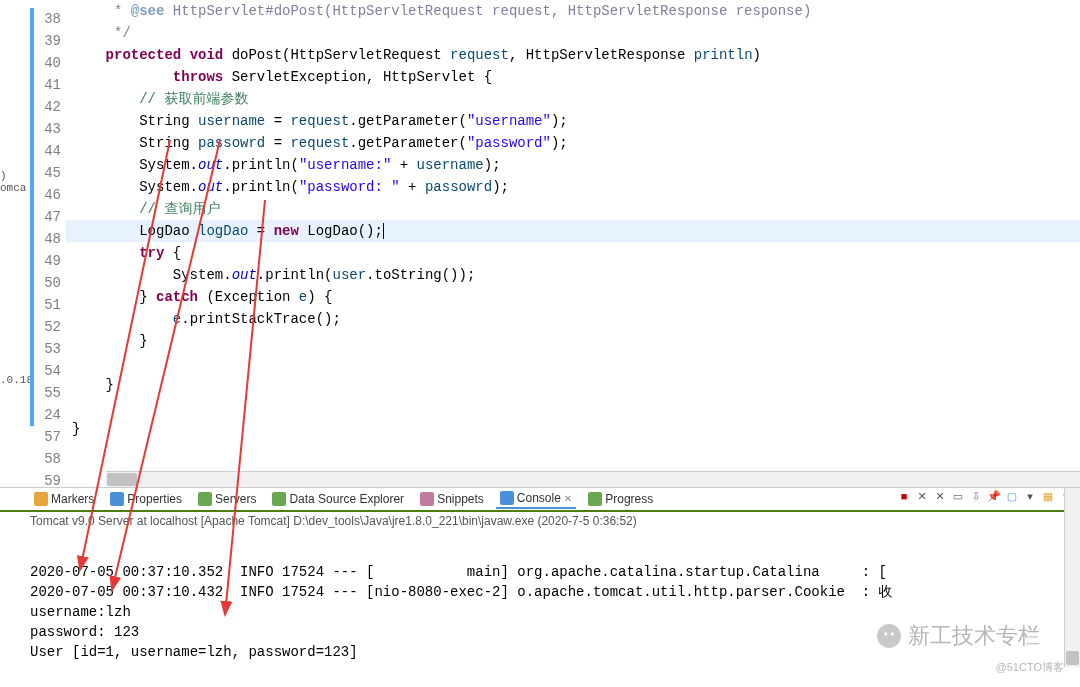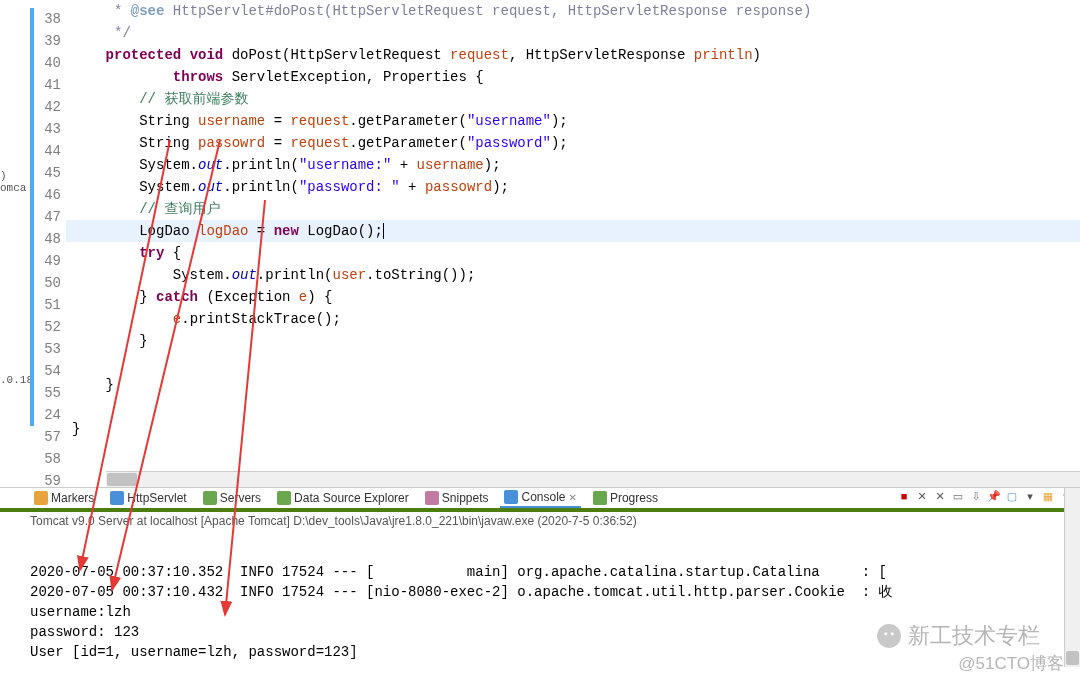--- a/index.html
+++ b/index.html
@@ -61,21 +61,21 @@
     padding-left: 6px;
   }
   .line.hi { background: #e8f2fe; }
   .kw { color: #7f0055; font-weight: bold; }
   .str { color: #2a00ff; }
   .cm { color: #3f7f5f; }
   .jdoc { color: #7f7f9f; }
   .jtag { color: #7f9fbf; font-weight: bold; }
   .field { color: #0000c0; font-style: italic; }
   .plain { color: #000; }
-  .param { color: #c2410c; }
+  .param { color: #0c4a6e; }
   .caret { border-right: 1px solid #000; }
   .hscroll {
     position: absolute;
     bottom: 0; left:40px; right:0;
     height: 16px;
     background: #f0f0f0;
     border-top: 1px solid #ccc;
   }
   .hscroll .thumb {
     position: absolute; left:1px; top:1px; bottom:1px; width:30px;
@@ -89,21 +89,21 @@
     background: #fff;
     border-top: 1px solid #ccc;
     display: flex;
     flex-direction: column;
   }
   .tabs {
     height: 24px;
     display: flex;
     align-items: center;
     gap: 8px;
-    border-bottom: 4px solid #4d7c0f;
+    border-bottom: 2px solid #4d7c0f;
     padding-left: 30px;
     font-family: "Segoe UI", Tahoma, sans-serif;
     font-size: 12px;
     color: #333;
     position: relative;
   }
   .tab {
     display: flex;
     align-items: center;
     gap: 3px;
@@ -156,21 +156,21 @@
     right: 40px; bottom: 36px;
     font-family: "Microsoft YaHei", sans-serif;
     font-size: 22px;
     color: rgba(120,120,120,0.55);
     display:flex; align-items:center; gap:6px;
   }
   .watermark2 {
     position: absolute;
     right: 16px; bottom: 12px;
     font-family: "Segoe UI", Tahoma, sans-serif;
-    font-size: 17px;
+    font-size: 11px;
     color: rgba(150,150,150,0.7);
   }
   svg.arrows {
     position: absolute;
     top:0; left:0;
     pointer-events: none;
   }
 </style>
 </head>
 <body>
@@ -202,21 +202,21 @@
       <div class="ln mod">55</div>
       <div class="ln mod">24</div>
       <div class="ln">57</div>
       <div class="ln">58</div>
       <div class="ln">59</div>
     </div>
   <div class="code" id="code">
     <div class="line"><span class="jdoc">     * </span><span class="jtag">@see</span><span class="jdoc"> HttpServlet#doPost(HttpServletRequest request, HttpServletResponse response)</span></div>
       <div class="line"><span class="jdoc">     */</span></div>
       <div class="line"><span class="plain">    </span><span class="kw">protected</span><span class="plain"> </span><span class="kw">void</span><span class="plain"> doPost(HttpServletRequest </span><span class="param">request</span><span class="plain">, HttpServletResponse </span><span class="param">println</span><span class="plain">)</span></div>
-      <div class="line"><span class="plain">            </span><span class="kw">throws</span><span class="plain"> ServletException, Properties {</span></div>
+      <div class="line"><span class="plain">            </span><span class="kw">throws</span><span class="plain"> ServletException, HttpServlet {</span></div>
       <div class="line"><span class="plain">        </span><span class="cm">// 获取前端参数</span></div>
       <div class="line"><span class="plain">        String </span><span class="param">username</span><span class="plain"> = </span><span class="param">request</span><span class="plain">.getParameter(</span><span class="str">"username"</span><span class="plain">);</span></div>
       <div class="line"><span class="plain">        String </span><span class="param">passowrd</span><span class="plain"> = </span><span class="param">request</span><span class="plain">.getParameter(</span><span class="str">"password"</span><span class="plain">);</span></div>
       <div class="line"><span class="plain">        System.</span><span class="field">out</span><span class="plain">.println(</span><span class="str">"username:"</span><span class="plain"> + </span><span class="param">username</span><span class="plain">);</span></div>
       <div class="line"><span class="plain">        System.</span><span class="field">out</span><span class="plain">.println(</span><span class="str">"password: "</span><span class="plain"> + </span><span class="param">passowrd</span><span class="plain">);</span></div>
       <div class="line"><span class="plain">        </span><span class="cm">// 查询用户</span></div>
       <div class="line hi"><span class="plain">        LogDao </span><span class="param">logDao</span><span class="plain"> = </span><span class="kw">new</span><span class="plain"> LogDao();</span><span class="caret"></span></div>
       <div class="line"><span class="plain">        </span><span class="kw">try</span><span class="plain"> {</span></div>
       <div class="line"><span class="plain">            System.</span><span class="field">out</span><span class="plain">.println(</span><span class="param">user</span><span class="plain">.toString());</span></div>
       <div class="line"><span class="plain">        } </span><span class="kw">catch</span><span class="plain"> (Exception </span><span class="param">e</span><span class="plain">) {</span></div>
@@ -234,21 +234,21 @@
 </div>
 
 <div class="bottom-pane">
   <div class="tabs" id="tabs">
     <div class="tab">
         <span class="ic" style="background: rgb(232, 163, 61); border-radius: 2px;"></span>
         <span>Markers</span>
       </div>
       <div class="tab">
         <span class="ic" style="background: rgb(74, 144, 217); border-radius: 2px;"></span>
-        <span>HttpServlet</span>
+        <span>Properties</span>
       </div>
       <div class="tab">
         <span class="ic" style="background: rgb(106, 168, 79); border-radius: 2px;"></span>
         <span>Servers</span>
       </div>
       <div class="tab">
         <span class="ic" style="background: rgb(106, 168, 79); border-radius: 2px;"></span>
         <span>Data Source Explorer</span>
       </div>
       <div class="tab">

